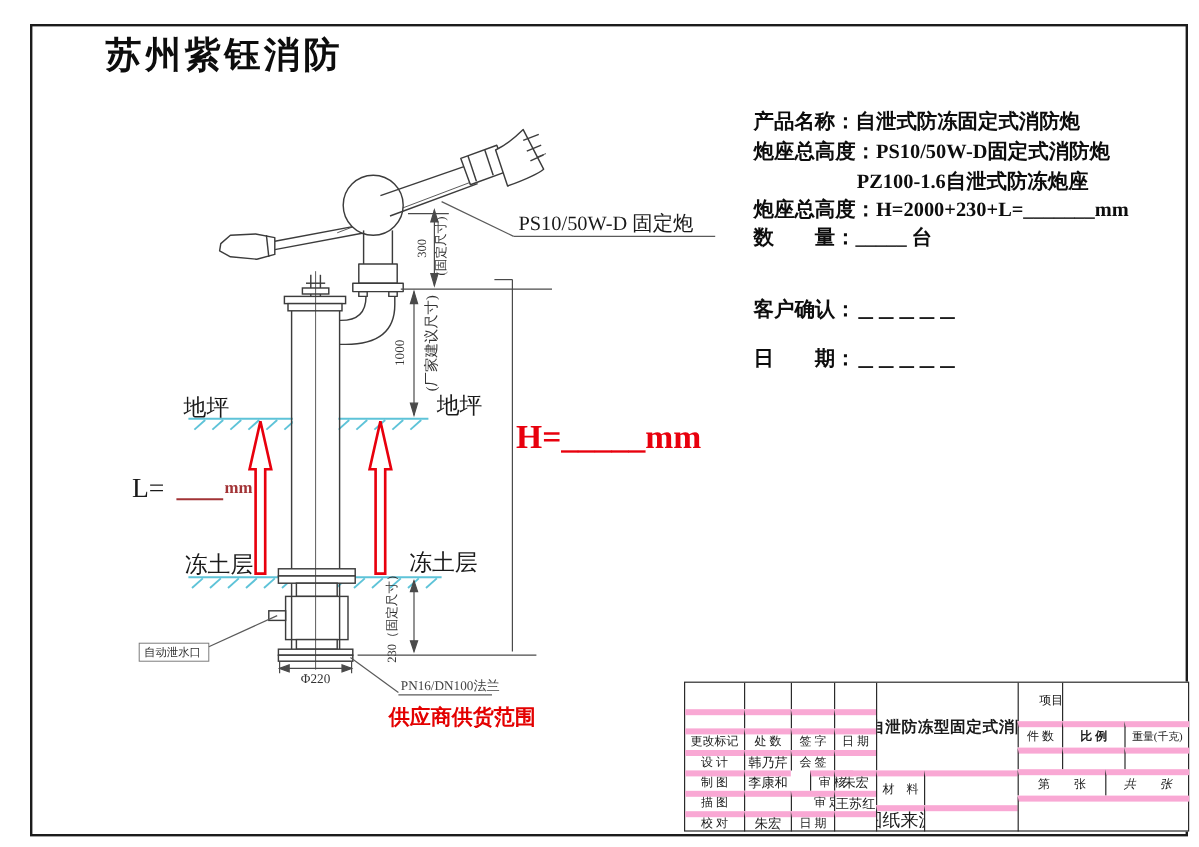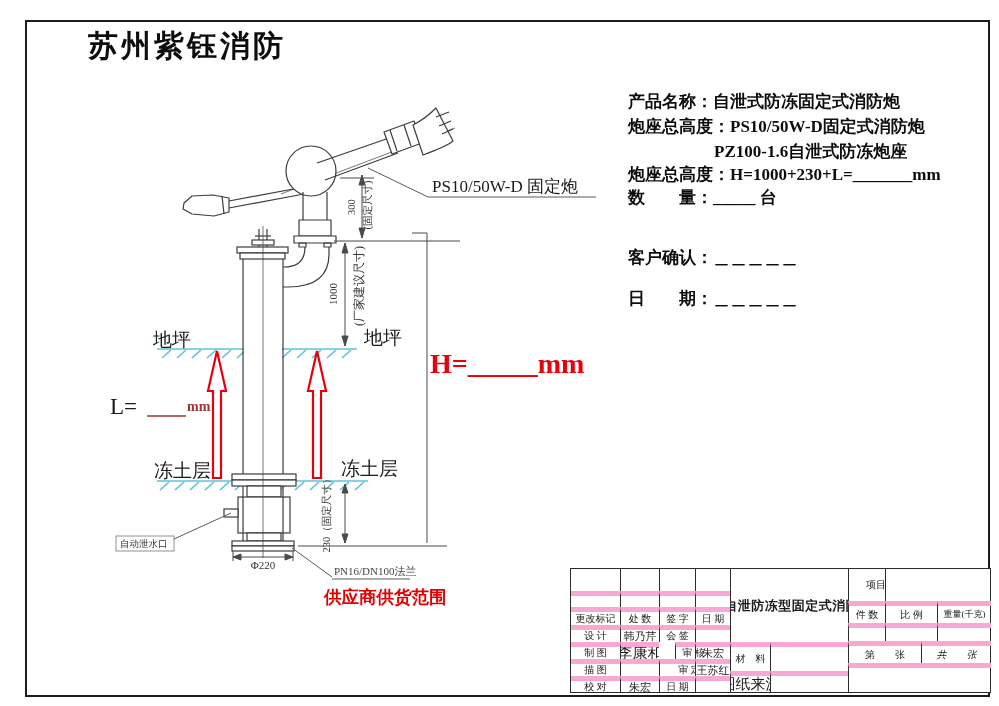--- a/index.html
+++ b/index.html
@@ -23,21 +23,21 @@
 </head>
 <body>
 
 <div class="abs" id="sheet-frame"></div>
 
 <div class="abs" id="company-title">苏州紫钰消防</div>
 
 <div class="info-line" style="top:90px;"><span>产品名称：</span><span>自泄式防冻固定式消防炮</span></div>
 <div class="info-line" style="top:115px;"><span>炮座总高度：</span><span>PS10/50W-D固定式消防炮</span></div>
 <div class="info-line indent" style="top:140px;"><span>PZ100-1.6自泄式防冻炮座</span></div>
-<div class="info-line" style="top:163px;"><span>炮座总高度：</span><span>H=1000+230+L=_______mm</span></div>
+<div class="info-line" style="top:163px;"><span>炮座总高度：</span><span>H=2000+230+L=_______mm</span></div>
 <div class="info-line" style="top:186px;"><span>数　　量：</span><span>_____ 台</span></div>
 
 <div class="info-line" style="top:246px;"><span>客户确认：</span><span>＿＿＿＿＿</span></div>
 <div class="info-line" style="top:287px;"><span>日　　期：</span><span>＿＿＿＿＿</span></div>
 
 <svg class="abs" id="drawing-svg" viewBox="0 0 999 706" xmlns="http://www.w3.org/2000/svg">
 
   <g stroke="#5ec3d8" stroke-width="1.6" fill="none">
     <line x1="157" y1="349" x2="357" y2="349"></line>
     <line x1="162" y1="358" x2="171" y2="350"></line>
@@ -192,21 +192,21 @@
   <div class="cell" style="left:49px;top:38px;width:39px;height:18px;">处 数</div>
   <div class="cell" style="left:88px;top:38px;width:36px;height:18px;">签 字</div>
   <div class="cell" style="left:124px;top:38px;width:35px;height:18px;">日 期</div>
 
   <div class="cell noleft" style="left:0;top:56px;width:49px;height:17px;">设 计</div>
   <div class="cell" style="left:49px;top:56px;width:39px;height:17px;font-size:11px;">韩乃芹</div>
   <div class="cell" style="left:88px;top:56px;width:36px;height:17px;">会 签</div>
   <div class="cell" style="left:124px;top:56px;width:35px;height:17px;"></div>
 
   <div class="cell noleft" style="left:0;top:73px;width:49px;height:17px;">制 图</div>
-  <div class="cell" style="left:49px;top:73px;width:39px;height:17px;font-size:15px;">李康和</div>
+  <div class="cell" style="left:49px;top:73px;width:39px;height:17px;font-size:11px;">李康和</div>
   <div class="cell" style="left:88px;top:73px;width:36px;height:17px;margin-left:16px;">审 核</div>
   <div class="cell" style="left:124px;top:73px;width:35px;height:17px;font-size:11px;">朱宏</div>
 
   <div class="cell noleft" style="left:0;top:90px;width:49px;height:17px;">描 图</div>
   <div class="cell" style="left:49px;top:90px;width:39px;height:17px;"></div>
   <div class="cell" style="left:88px;top:90px;width:36px;height:17px;padding-left:24px;">审 定</div>
   <div class="cell" style="left:124px;top:90px;width:35px;height:17px;font-size:11px;">王苏红</div>
 
   <div class="cell noleft" style="left:0;top:107px;width:49px;height:17px;">校 对</div>
   <div class="cell" style="left:49px;top:107px;width:39px;height:17px;font-size:11px;">朱宏</div>
@@ -215,21 +215,21 @@
 
   <div class="cell notop dtitle" style="left:159px;top:0;width:118px;height:73px;">自泄防冻型固定式消防炮</div>
   <div class="cell" style="left:159px;top:73px;width:40px;height:29px;">材　料</div>
   <div class="cell" style="left:199px;top:73px;width:78px;height:29px;"></div>
   <div class="cell" style="left:159px;top:102px;width:40px;height:22px;font-size:15px;text-align:right;">图纸来源</div>
   <div class="cell" style="left:199px;top:102px;width:78px;height:22px;"></div>
 
   <div class="cell notop" style="left:277px;top:0;width:37px;height:32px;">项目</div>
   <div class="cell notop" style="left:314px;top:0;width:106px;height:32px;"></div>
   <div class="cell" style="left:277px;top:32px;width:37px;height:22px;">件 数</div>
-  <div class="cell" style="left:314px;top:32px;width:52px;height:22px;">比 例</div>
+  <div class="cell" style="left:314px;top:32px;width:52px;height:22px;font-weight:bold;">比 例</div>
   <div class="cell" style="left:366px;top:32px;width:54px;height:22px;font-size:9px;">重量(千克)</div>
   <div class="cell" style="left:277px;top:54px;width:37px;height:18px;"></div>
   <div class="cell" style="left:314px;top:54px;width:52px;height:18px;"></div>
   <div class="cell" style="left:366px;top:54px;width:54px;height:18px;"></div>
   <div class="cell" style="left:277px;top:72px;width:73px;height:22px;">第　　张</div>
   <div class="cell" style="left:350px;top:72px;width:70px;height:22px;font-style:italic;">共　　张</div>
   <div class="cell" style="left:277px;top:94px;width:143px;height:30px;"></div>
 </div>
 
 </body></html>

